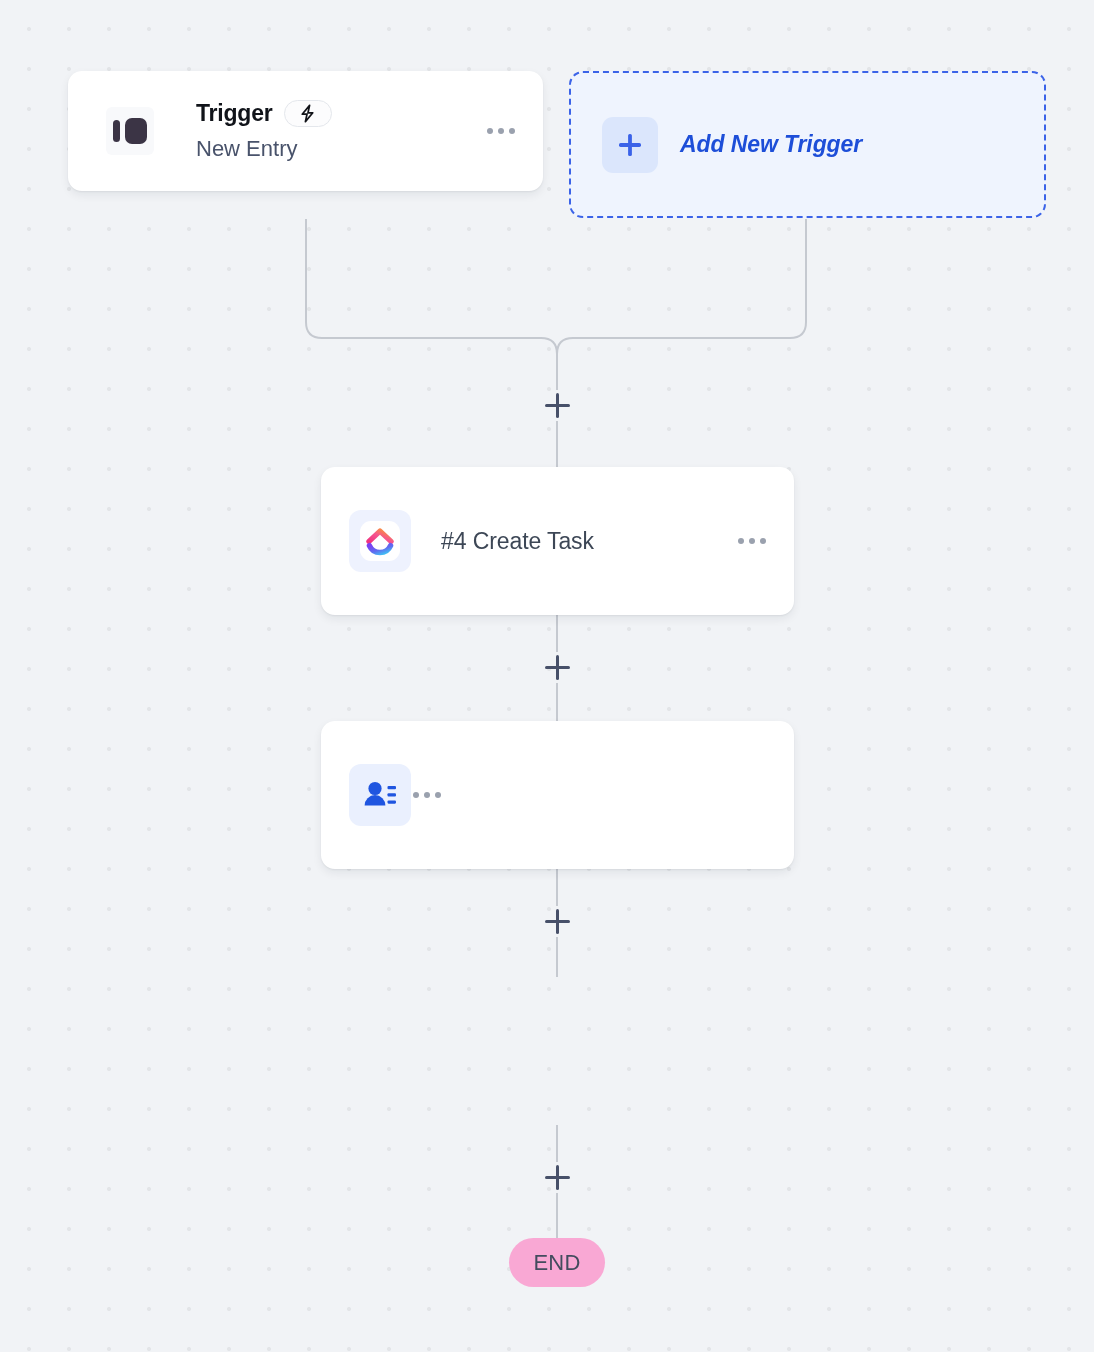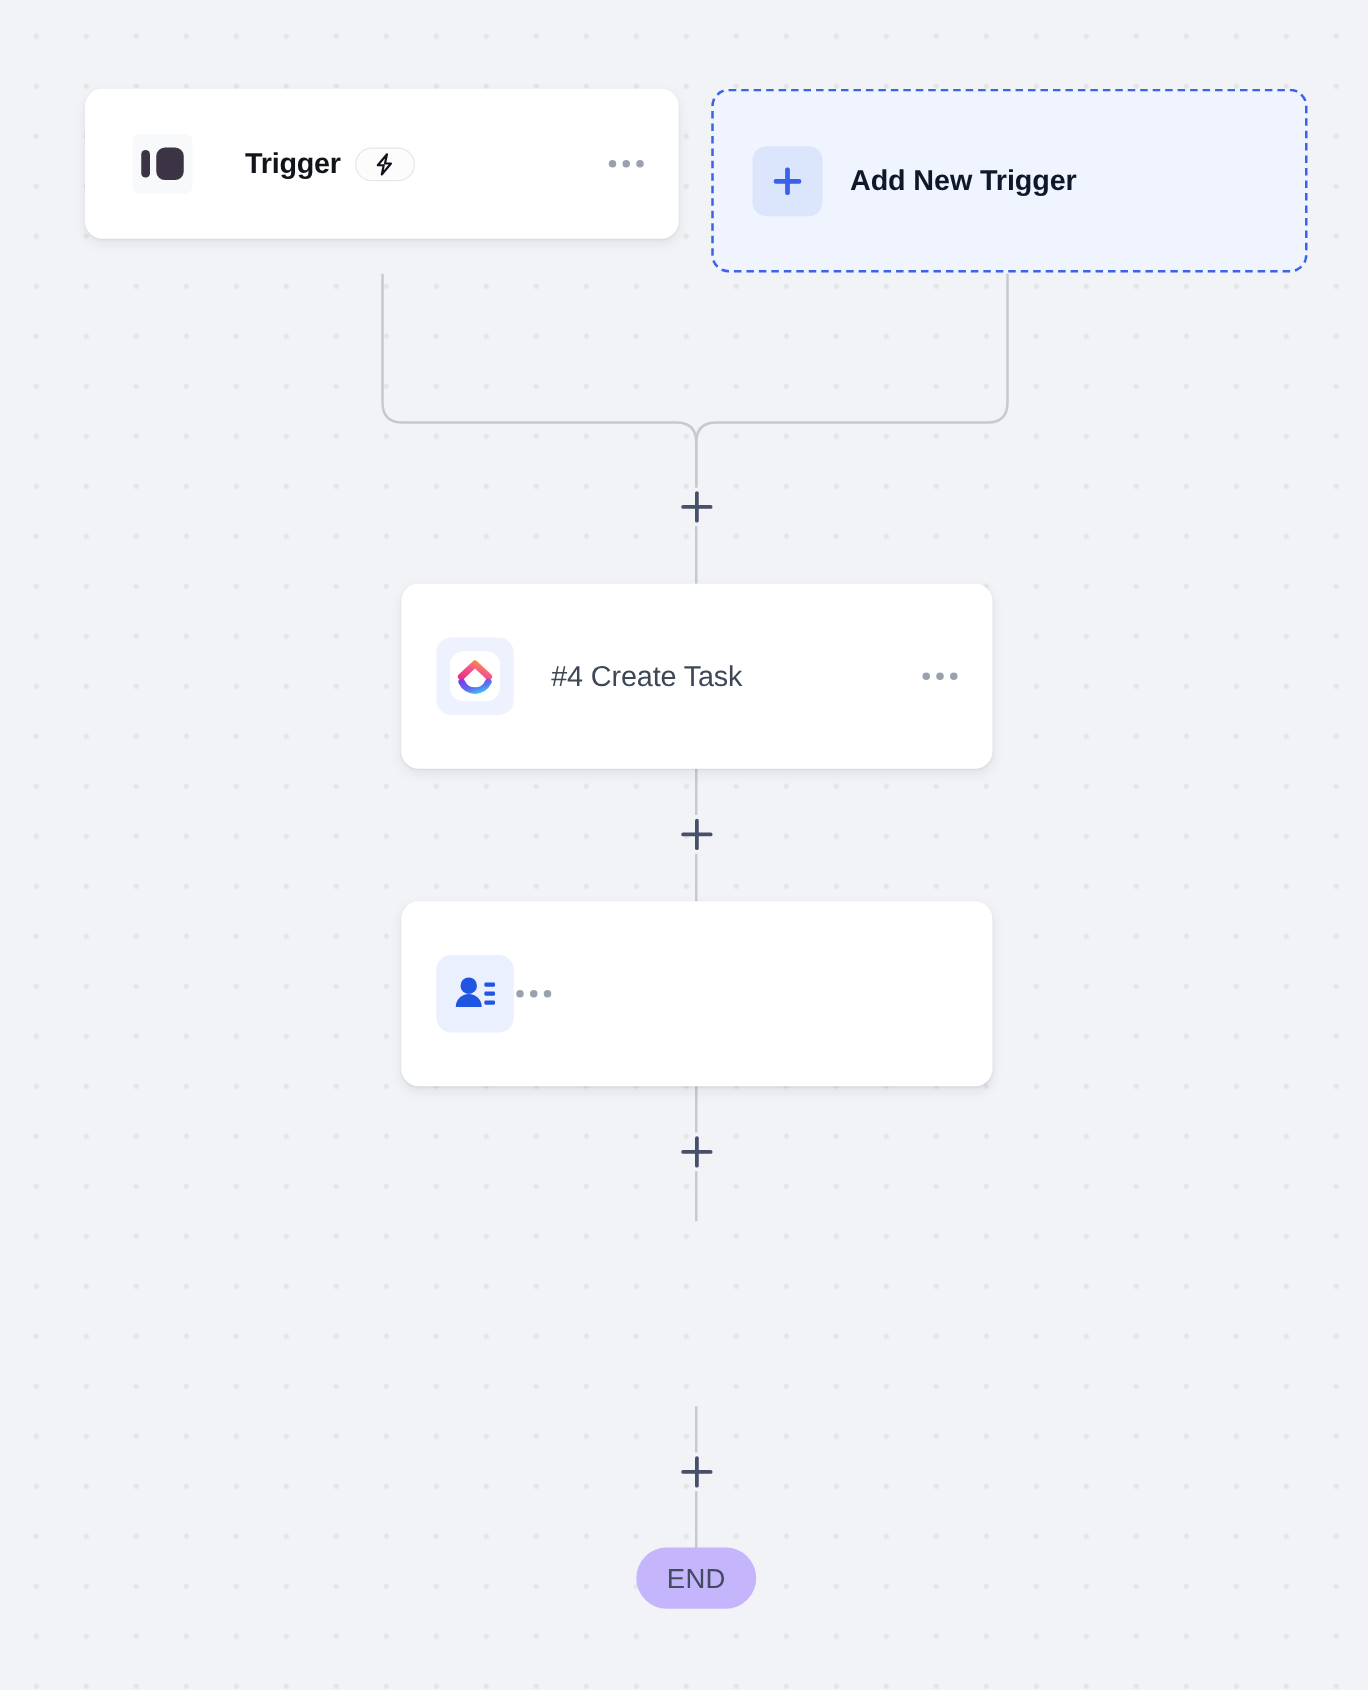--- a/index.html
+++ b/index.html
@@ -121,22 +121,23 @@
     background: #dbe6fc;
     display: flex;
     align-items: center;
     justify-content: center;
     flex: 0 0 auto;
   }
   .add-label {
     margin-left: 22px;
     font-size: 23px;
     font-weight: bold;
-    color: #0f172a;
+    color: #1d4ed8;
     letter-spacing: -0.1px;
+    font-style: italic;
   }
 
   
   .action {
     left: 321px;
     width: 473px;
     height: 148px;
     padding: 0 26px 0 28px;
   }
   #node-create-task  { top: 467px; }
@@ -210,21 +211,21 @@
   #plus-3      { left: 557px; top: 1177px; }
 
   
   #end-badge {
     position: absolute;
     left: 509px;
     top: 1238px;
     width: 96px;
     height: 49px;
     border-radius: 25px;
-    background: #c4b5fd;
+    background: #f9a8d4;
     display: flex;
     align-items: center;
     justify-content: center;
     color: #434c5e;
     font-size: 22px;
     letter-spacing: 0.2px;
   }
 </style>
 </head>
 <body>
@@ -263,20 +264,21 @@
     </span>
     <div class="trig-text">
       <div class="trig-row1">
         <span class="trig-title">Trigger</span>
         <span class="bolt-badge">
           <svg width="17" height="19" viewBox="0 0 17 19" xmlns="http://www.w3.org/2000/svg">
             <path d="M10.6 1.4 L3.2 10.2 L8.0 10.2 L6.4 17.6 L13.8 8.8 L9.0 8.8 Z" fill="none" stroke="#111318" stroke-width="1.7" stroke-linejoin="round" stroke-linecap="round"></path>
           </svg>
         </span>
       </div>
+      <div class="trig-sub">New Entry</div>
     </div>
     <span class="dots">
       <i></i>
         <i></i>
         <i></i>
     </span>
   </div>
 
   <div id="add-trigger-node">
     <span class="plus-tile">

